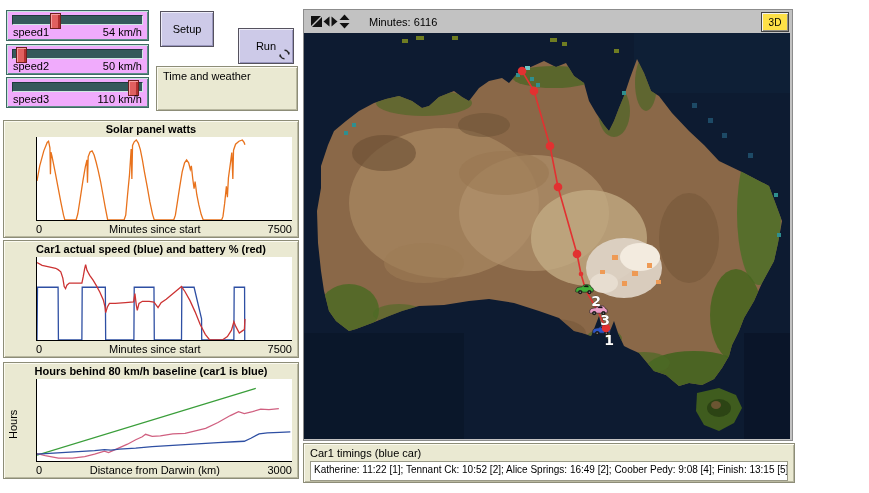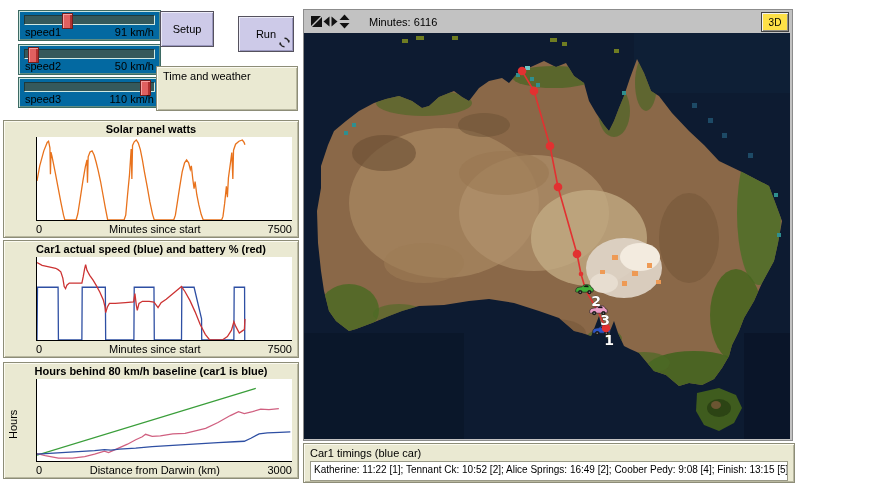--- a/index.html
+++ b/index.html
@@ -1,20 +1,20 @@
 <!DOCTYPE html>
 <html><head>
 <meta charset="utf-8">
 <style>
   html,body{margin:0;padding:0;}
   body{width:869px;height:493px;position:relative;background:#ffffff;
        font-family:"Liberation Sans", sans-serif;font-size:11px;color:#000;overflow:hidden;}
 
   
-  .slider{position:absolute;left:18px;width:141px;height:29px;background:#0369a1;
+  .slider{position:absolute;left:6px;width:141px;height:29px;background:#f0abfc;
           border:1px solid #3d6a63;box-shadow:inset 1px 1px 0 #c8e4de, inset -1px -1px 0 #5e8c84;}
   .slider .groove{position:absolute;left:5px;right:5px;top:4px;height:8px;background:#35595b;
           border-top:1px solid #1e3a3c;border-left:1px solid #1e3a3c;
           border-bottom:1px solid #cfe8e2;border-right:1px solid #cfe8e2;}
   .slider .handle{position:absolute;top:2px;width:9px;height:14px;background:#e06060;
           border:1px solid #6e1f1f;box-shadow:inset 1px 1px 0 #f4a0a0, inset -2px 0 0 #b03030;}
   .slider .srow{position:absolute;left:6px;right:6px;bottom:2px;display:flex;justify-content:space-between;}
 
   
   .nl-btn{position:absolute;background:#cdcae8;border:1px solid #55525e;
@@ -57,21 +57,21 @@
   .vicon{display:inline-block;cursor:pointer;}
 </style>
 </head>
 <body>
 
 <div class="slider" style="top:10px">
   <div class="groove"></div>
   <div class="handle" style="left: 42.82px;"></div>
   <div class="srow">
     <span>speed1</span>
-    <span>91 km/h</span>
+    <span>54 km/h</span>
   </div>
 </div>
 <div class="slider" style="top:44px">
   <div class="groove"></div>
   <div class="handle" style="left: 8.66px;"></div>
   <div class="srow">
     <span>speed2</span>
     <span>50 km/h</span>
   </div>
 </div>
@@ -80,21 +80,21 @@
   <div class="handle" style="left: 120.9px;"></div>
   <div class="srow">
     <span>speed3</span>
     <span>110 km/h</span>
   </div>
 </div>
 
 <div class="nl-btn" style="left:160px;top:11px;width:52px;height:34px">
   <span>Setup</span>
 </div>
-<div class="nl-btn" style="left:238px;top:16px;width:54px;height:34px">
+<div class="nl-btn" style="left:238px;top:28px;width:54px;height:34px">
   <span>Run</span>
   <svg class="forever-ic" width="11" height="11" viewBox="0 0 11 11">
     <path d="M5.5,1.2 A4.3,4.3 0 0 1 9.8,5.5" fill="none" stroke="#222" stroke-width="1.4"></path>
     <path d="M5.5,9.8 A4.3,4.3 0 0 1 1.2,5.5" fill="none" stroke="#222" stroke-width="1.4"></path>
     <path d="M9.8,5.5 L8.2,3.6 L11,3.6 Z" fill="#222"></path>
     <path d="M1.2,5.5 L2.8,7.4 L0,7.4 Z" fill="#222"></path>
   </svg>
 </div>
 
 <div class="monitor" style="left:156px;top:66px;width:140px;height:43px">

